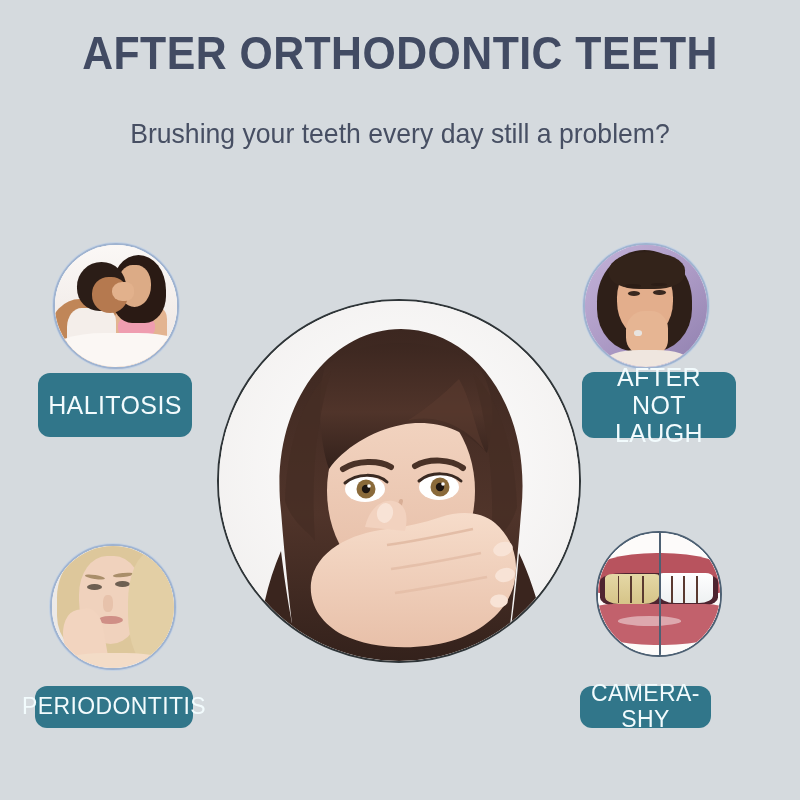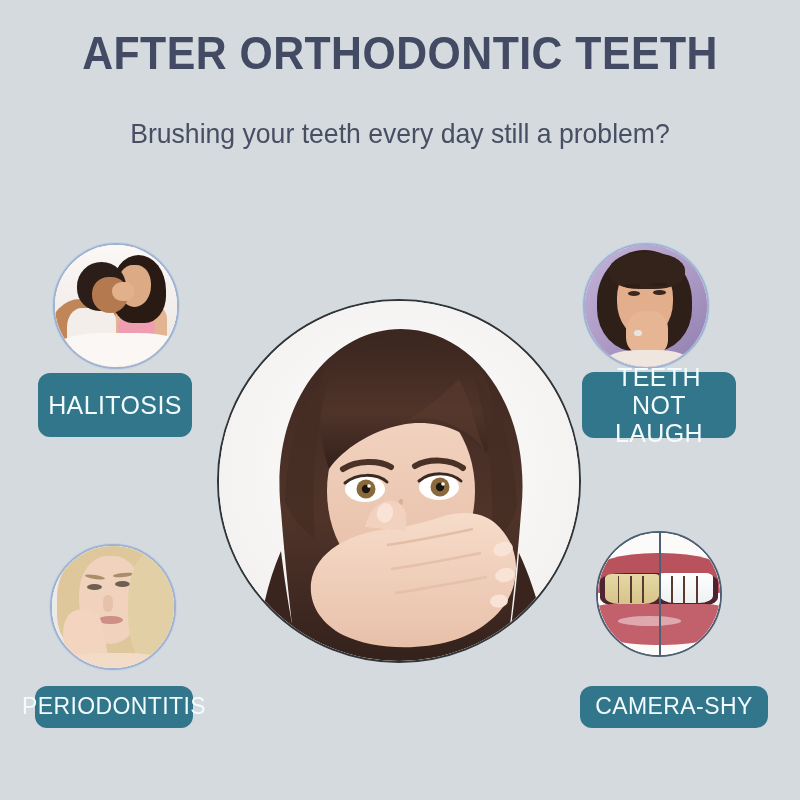--- a/index.html
+++ b/index.html
@@ -223,21 +223,21 @@
     <div class="bangs"></div>
     <div class="brow-l"></div>
     <div class="brow-r"></div>
     <div class="eye-l"></div>
     <div class="eye-r"></div>
     <div class="hand"></div>
     <div class="ring"></div>
     <div class="shoulder"></div>
   </div>
 </div>
-<div class="badge" style="left:582px; top:372px; width:154px; height:66px;">TEETH NOT
+<div class="badge" style="left:582px; top:372px; width:154px; height:66px;">AFTER NOT
 LAUGH</div>
 
 <div class="circle circ-small" style="left:50px; top:544px;">
   <div class="photo p-ache">
     <div class="bg"></div>
     <div class="hair"></div>
     <div class="face"></div>
     <div class="brow-l"></div>
     <div class="brow-r"></div>
     <div class="eye-l"></div>
@@ -262,13 +262,13 @@
     <div class="gap" style="left:26%;"></div>
     <div class="gap" style="left:36%;"></div>
     <div class="gap" style="left:60%;"></div>
     <div class="gap" style="left:70%;"></div>
     <div class="gap" style="left:80%;"></div>
     <div class="lip-lower"></div>
     <div class="gloss"></div>
     <div class="divider"></div>
   </div>
 </div>
-<div class="badge" style="left:580px; top:686px; width:188px; height:42px; font-size:23px;">CAMERA-SHY</div>
+<div class="badge" style="left:580px; top:686px; width:131px; height:42px; font-size:23px;">CAMERA-SHY</div>
 
 </body></html>

